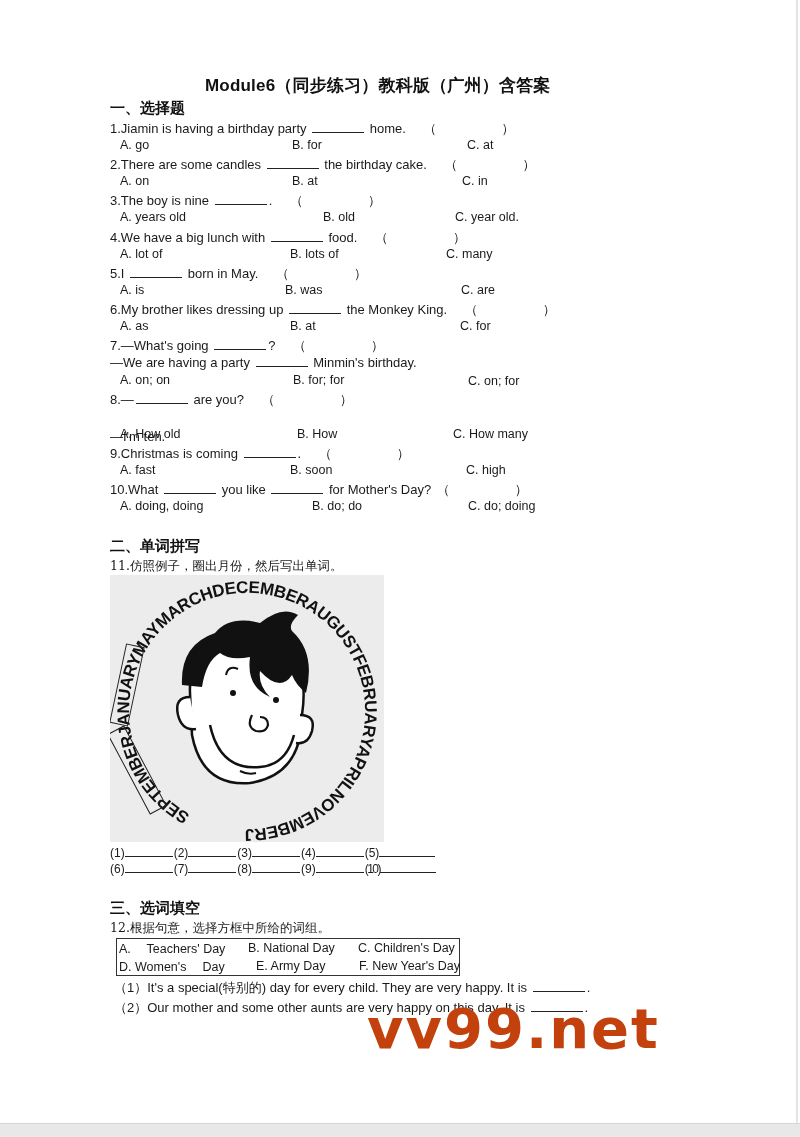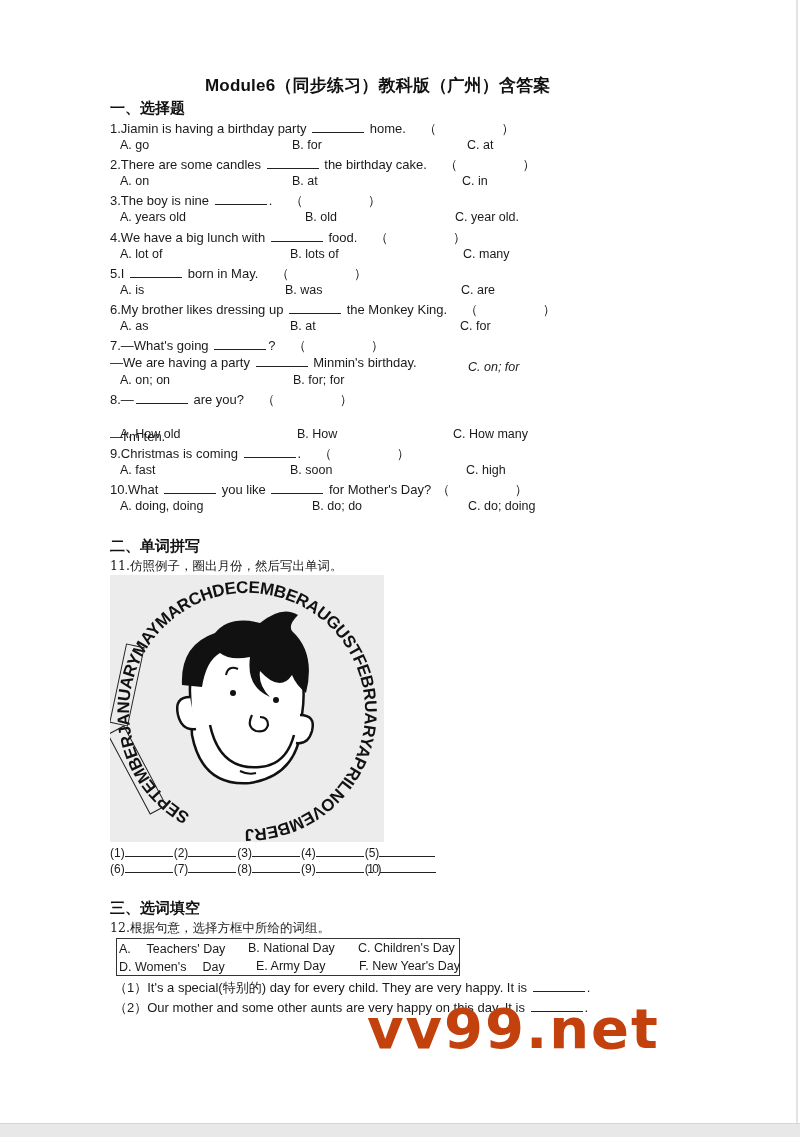--- a/index.html
+++ b/index.html
@@ -79,32 +79,32 @@
   <div class="abs opt" style="left:120px; top:174px;">A. on</div>
   <div class="abs opt" style="left:292px; top:174px;">B. at</div>
   <div class="abs opt" style="left:462px; top:174px;">C. in</div>
 
   <div class="abs q" style="left:110px; top:192px;">
     <span>3.The boy is nine</span>
     <span class="blank"></span><span>.</span>
     <span class="paren">（　）</span>
   </div>
   <div class="abs opt" style="left:120px; top:210px;">A. years old</div>
-  <div class="abs opt" style="left:305px; top:210px;">B. old</div>
+  <div class="abs opt" style="left:323px; top:210px;">B. old</div>
   <div class="abs opt" style="left:455px; top:210px;">C. year old.</div>
 
   <div class="abs q" style="left:110px; top:229px;">
     <span>4.We have a big lunch with</span>
     <span class="blank"></span>
     <span>food.</span>
     <span class="paren">（　）</span>
   </div>
   <div class="abs opt" style="left:120px; top:247px;">A. lot of</div>
   <div class="abs opt" style="left:290px; top:247px;">B. lots of</div>
-  <div class="abs opt" style="left:463px; top:247px;">C. many</div>
+  <div class="abs opt" style="left:446px; top:247px;">C. many</div>
 
   <div class="abs q" style="left:110px; top:265px;">
     <span>5.I</span>
     <span class="blank"></span>
     <span>born in May.</span>
     <span class="paren">（　）</span>
   </div>
   <div class="abs opt" style="left:120px; top:283px;">A. is</div>
   <div class="abs opt" style="left:285px; top:283px;">B. was</div>
   <div class="abs opt" style="left:461px; top:283px;">C. are</div>
@@ -124,21 +124,21 @@
     <span class="blank"></span><span>?</span>
     <span class="paren">（　）</span>
   </div>
   <div class="abs q" style="left:110px; top:355px;">
     <span>—We are having a party</span>
     <span class="blank"></span>
     <span>Minmin's birthday.</span>
   </div>
   <div class="abs opt" style="left:120px; top:373px;">A. on; on</div>
   <div class="abs opt" style="left:293px; top:373px;">B. for; for</div>
-  <div class="abs opt" style="left:468px; top:360px;font-style:italic;">C. on; for</div>
+  <div class="abs opt" style="left:468px; top:374px;">C. on; for</div>
 
   <div class="abs q" style="left:110px; top:391px;">
     <span>8.—</span><span class="blank"></span>
     <span>are you?</span>
     <span class="paren">（　）</span>
   </div>
   <div class="abs q" style="left:110px; top:429px;">—I'm ten.</div>
   <div class="abs opt" style="left:120px; top:427px;">A. How old</div>
   <div class="abs opt" style="left:297px; top:427px;">B. How</div>
   <div class="abs opt" style="left:453px; top:427px;">C. How many</div>

